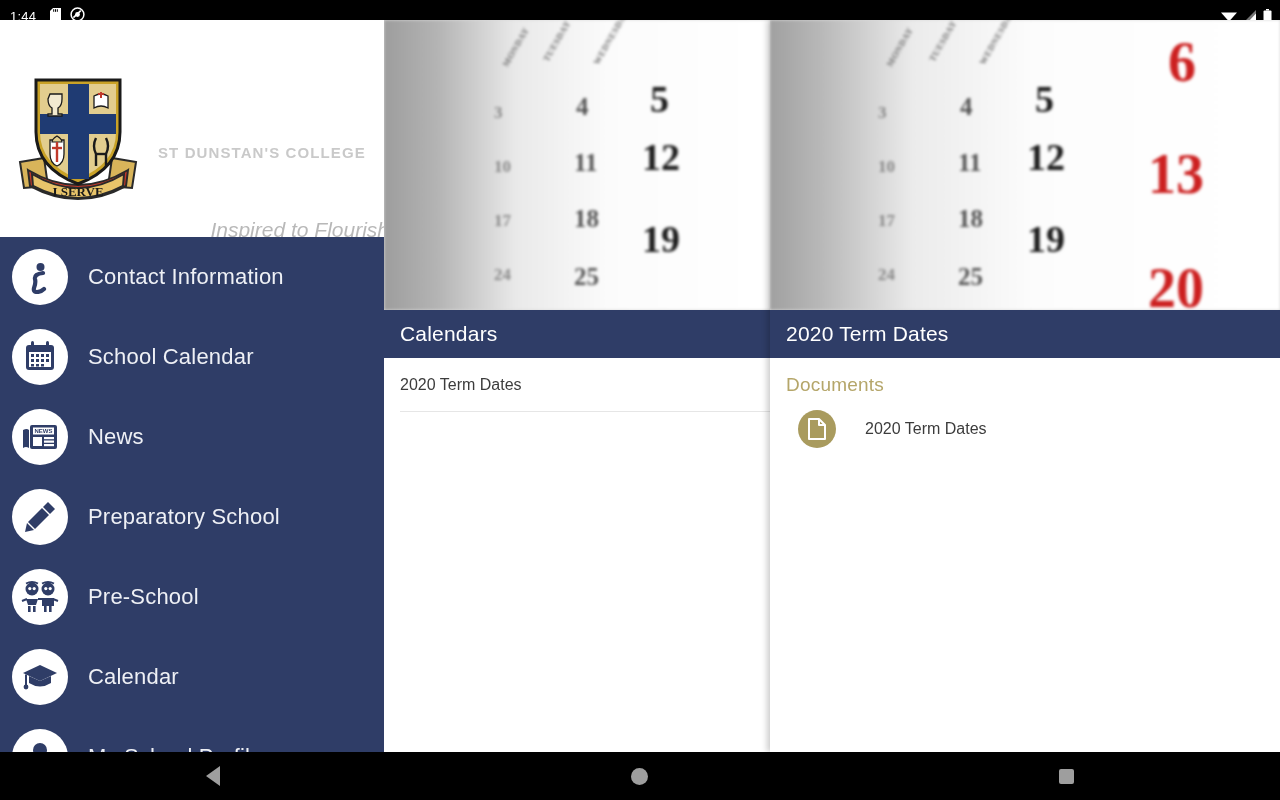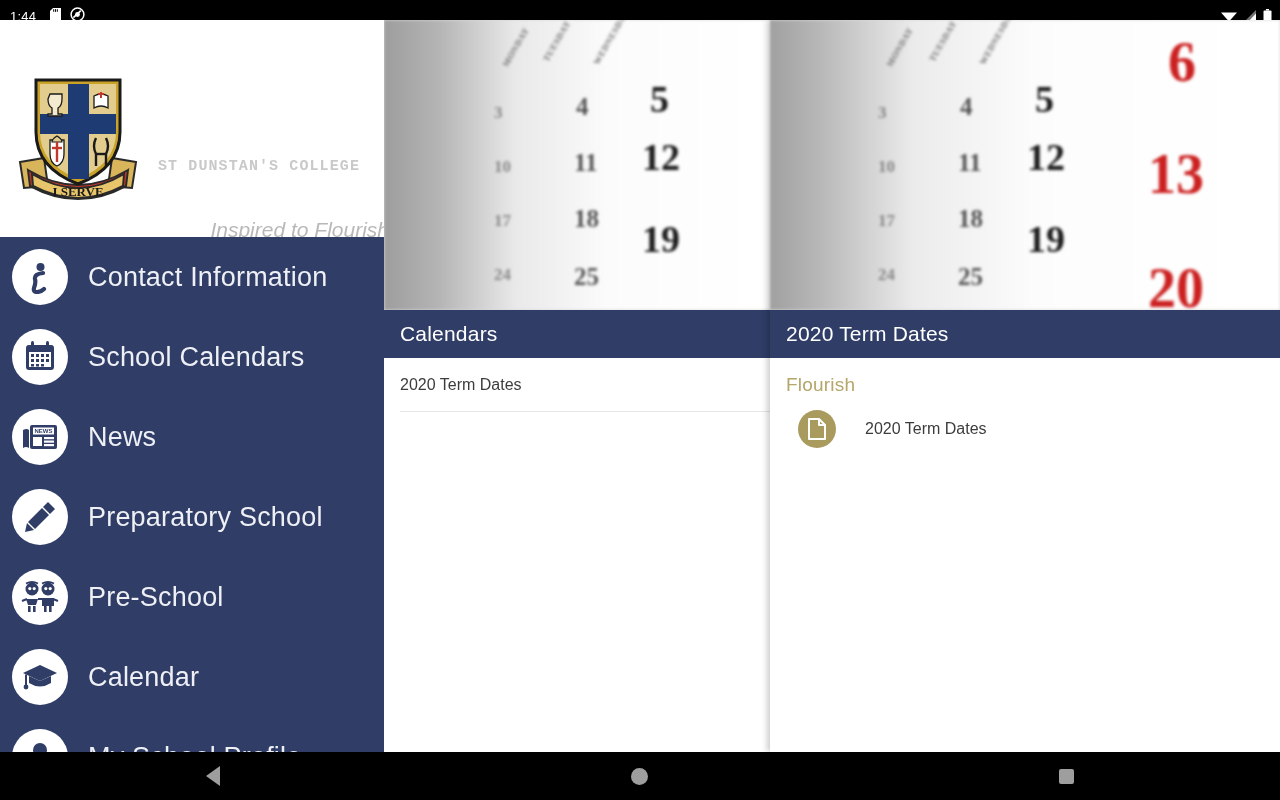--- a/index.html
+++ b/index.html
@@ -25,39 +25,39 @@
   .sidebar{
     position:absolute; left:0; top:0; width:384px; height:732px;
     background:#2f3d67; overflow:hidden;
   }
   .brand{
     position:absolute; left:0; top:0; width:384px; height:217px;
     background:#fff; overflow:hidden;
   }
   .crest{ position:absolute; left:14px; top:46px; width:128px; height:140px; }
   .brand-name{
-    position:absolute; left:158px; top:138px; width:240px;
+    position:absolute; left:158px; top:124px; width:240px;
     font-size:15px; font-weight:bold; letter-spacing:1.1px;
-    color:#c9c9c9; white-space:nowrap;font-family:Liberation Mono, monospace;
+    color:#c9c9c9; white-space:nowrap;
   }
   .brand-tag{
     position:absolute; left:159px; top:198px; width:230px;
     font-size:21px; font-style:italic; color:#b8b8b8; text-align:right;
   }
   .menu{ position:absolute; left:0; top:217px; width:384px; }
   .menu-item{
     position:relative; height:80px; display:flex; align-items:center;
     padding-left:12px;
   }
   .mi-icon{
     width:56px; height:56px; border-radius:50%; background:#fff;
     display:flex; align-items:center; justify-content:center; flex:none;
   }
   .mi-label{
-    margin-left:20px; color:#eef0f5; font-size:27px; letter-spacing:.2px;
+    margin-left:20px; color:#eef0f5; font-size:22px; letter-spacing:.2px;
   }
 
   
   .pane-list{
     position:absolute; left:384px; top:0; width:386px; height:564px;
     background:#fff;
   }
   .pane-detail{
     position:absolute; left:770px; top:0; width:510px; height:732px;
     background:#fff;
@@ -235,21 +235,21 @@
               <rect x="8" y="19" width="3" height="3"></rect>
                 <rect x="13" y="19" width="3" height="3"></rect>
                 <rect x="18" y="19" width="3" height="3"></rect>
                 <rect x="23" y="19" width="3" height="3"></rect>
               <rect x="8" y="24" width="3" height="2.5"></rect>
                 <rect x="13" y="24" width="3" height="2.5"></rect>
                 <rect x="18" y="24" width="3" height="2.5"></rect>
             </g>
           </svg>
         </span>
-        <span class="mi-label">School Calendars</span>
+        <span class="mi-label">School Calendar</span>
       </div>
 
       <div class="menu-item">
         <span class="mi-icon">
           <svg width="36" height="30" viewBox="0 0 36 30">
             <path d="M1 8 q4 -2 6 0 v18 q-3 -2 -6 0 z" fill="#2f3d67"></path>
             <rect x="8" y="3" width="27" height="24" rx="2" fill="#2f3d67"></rect>
             <rect x="11" y="5.5" width="21" height="7" fill="#fff"></rect>
             <text x="21.5" y="11.3" font-family="Liberation Sans, sans-serif" font-size="6" font-weight="bold" fill="#2f3d67" text-anchor="middle">NEWS</text>
             <rect x="11" y="15" width="9" height="9" fill="#fff"></rect>
@@ -369,21 +369,21 @@
         <span class="cal-num" style="left:257px;top:118px;font-size:38px;">12</span>
         <span class="cal-num" style="left:257px;top:200px;font-size:38px;">19</span>
         <span class="cal-num red" style="left:398px;top:14px;font-size:56px;">6</span>
         <span class="cal-num red" style="left:378px;top:126px;font-size:56px;">13</span>
         <span class="cal-num red" style="left:378px;top:240px;font-size:56px;">20</span>
       </div>
     </div>
     <div class="pane-title-bar">
       <span class="pane-title">2020 Term Dates</span>
     </div>
-    <div class="section-head">Flourish</div>
+    <div class="section-head">Documents</div>
     <div class="doc-row">
       <span class="doc-ic">
         <svg width="20" height="22" viewBox="0 0 20 22">
           <path d="M2 1 h10 l6 6 v14 H2 Z" fill="none" stroke="#fff" stroke-width="2" stroke-linejoin="round"></path>
           <path d="M12 1 v6 h6" fill="none" stroke="#fff" stroke-width="2" stroke-linejoin="round"></path>
         </svg>
       </span>
       <span class="doc-label">2020 Term Dates</span>
     </div>
   </div>

